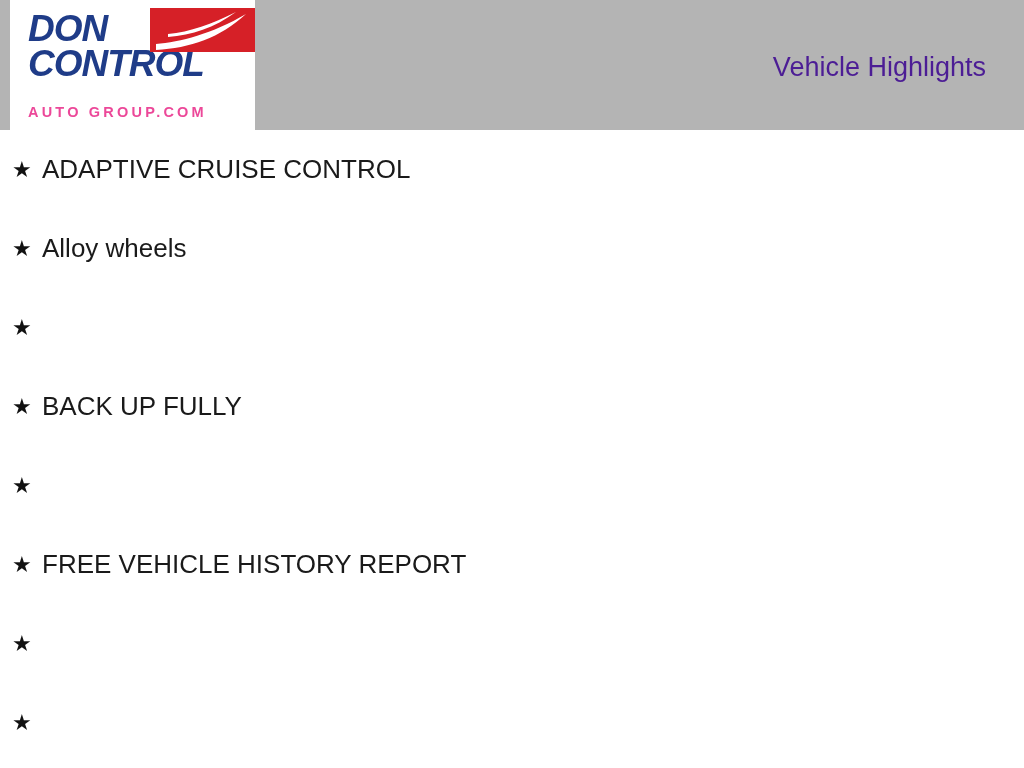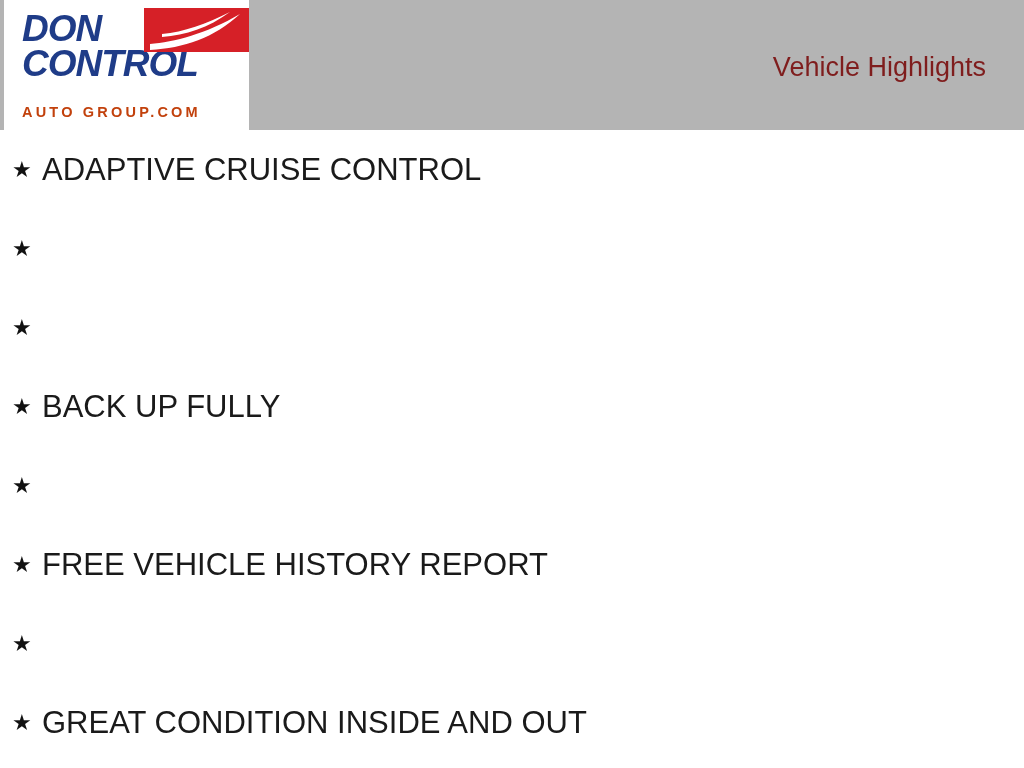--- a/index.html
+++ b/index.html
@@ -21,21 +21,21 @@
 
   
   .header {
     position: relative;
     width: 1024px;
     height: 130px;
     background: #b4b4b4;
   }
   .logo-block {
     position: absolute;
-    left: 4px;
+    left: 10px;
     top: 0px;
     width: 245px;
     height: 130px;
     background: #ffffff;
     overflow: hidden;
   }
   .logo-text {
     position: absolute;
     left: 18px;
     top: 12px;
@@ -65,29 +65,29 @@
   }
   .logo-swoosh svg { display: block; }
   .logo-sub {
     position: absolute;
     left: 18px;
     top: 104px;
     width: 225px;
     font-size: 14.5px;
     font-weight: bold;
     letter-spacing: 3.2px;
-    color: #c2410c;
+    color: #ec4899;
     font-family: "Liberation Sans", sans-serif;
   }
   .header-title {
     position: absolute;
     right: 38px;
     top: 52px;
     font-size: 27px;
-    color: #7f1d1d;
+    color: #4c1d95;
     font-family: "Liberation Sans", sans-serif;
     white-space: nowrap;
   }
 
   
   .content {
     position: relative;
     padding: 0;
     background: #ffffff;
   }
@@ -104,21 +104,21 @@
   }
   .hl-star {
     width: 30px;
     font-size: 22px;
     color: #111111;
     line-height: 1;
     flex: 0 0 30px;
     text-align: left;
   }
   .hl-label {
-    font-size: 31px;
+    font-size: 26px;
     color: #1a1a1a;
     font-family: "Liberation Sans", sans-serif;
     white-space: nowrap;
   }
 </style>
 </head>
 <body>
 
 <div class="page">
 
@@ -146,20 +146,21 @@
   <div class="content">
     <ul class="hl-list">
 
       <li class="hl-item">
         <span class="hl-star">★</span>
         <span class="hl-label">ADAPTIVE CRUISE CONTROL</span>
       </li>
 
       <li class="hl-item">
         <span class="hl-star">★</span>
+        <span class="hl-label">Alloy wheels</span>
       </li>
 
       <li class="hl-item">
         <span class="hl-star">★</span>
       </li>
 
       <li class="hl-item">
         <span class="hl-star">★</span>
         <span class="hl-label">BACK UP FULLY</span>
       </li>
@@ -172,19 +173,18 @@
         <span class="hl-star">★</span>
         <span class="hl-label">FREE VEHICLE HISTORY REPORT</span>
       </li>
 
       <li class="hl-item">
         <span class="hl-star">★</span>
       </li>
 
       <li class="hl-item">
         <span class="hl-star">★</span>
-        <span class="hl-label">GREAT CONDITION INSIDE AND OUT</span>
       </li>
 
     </ul>
   </div>
 
 </div>
 
 </body></html>

